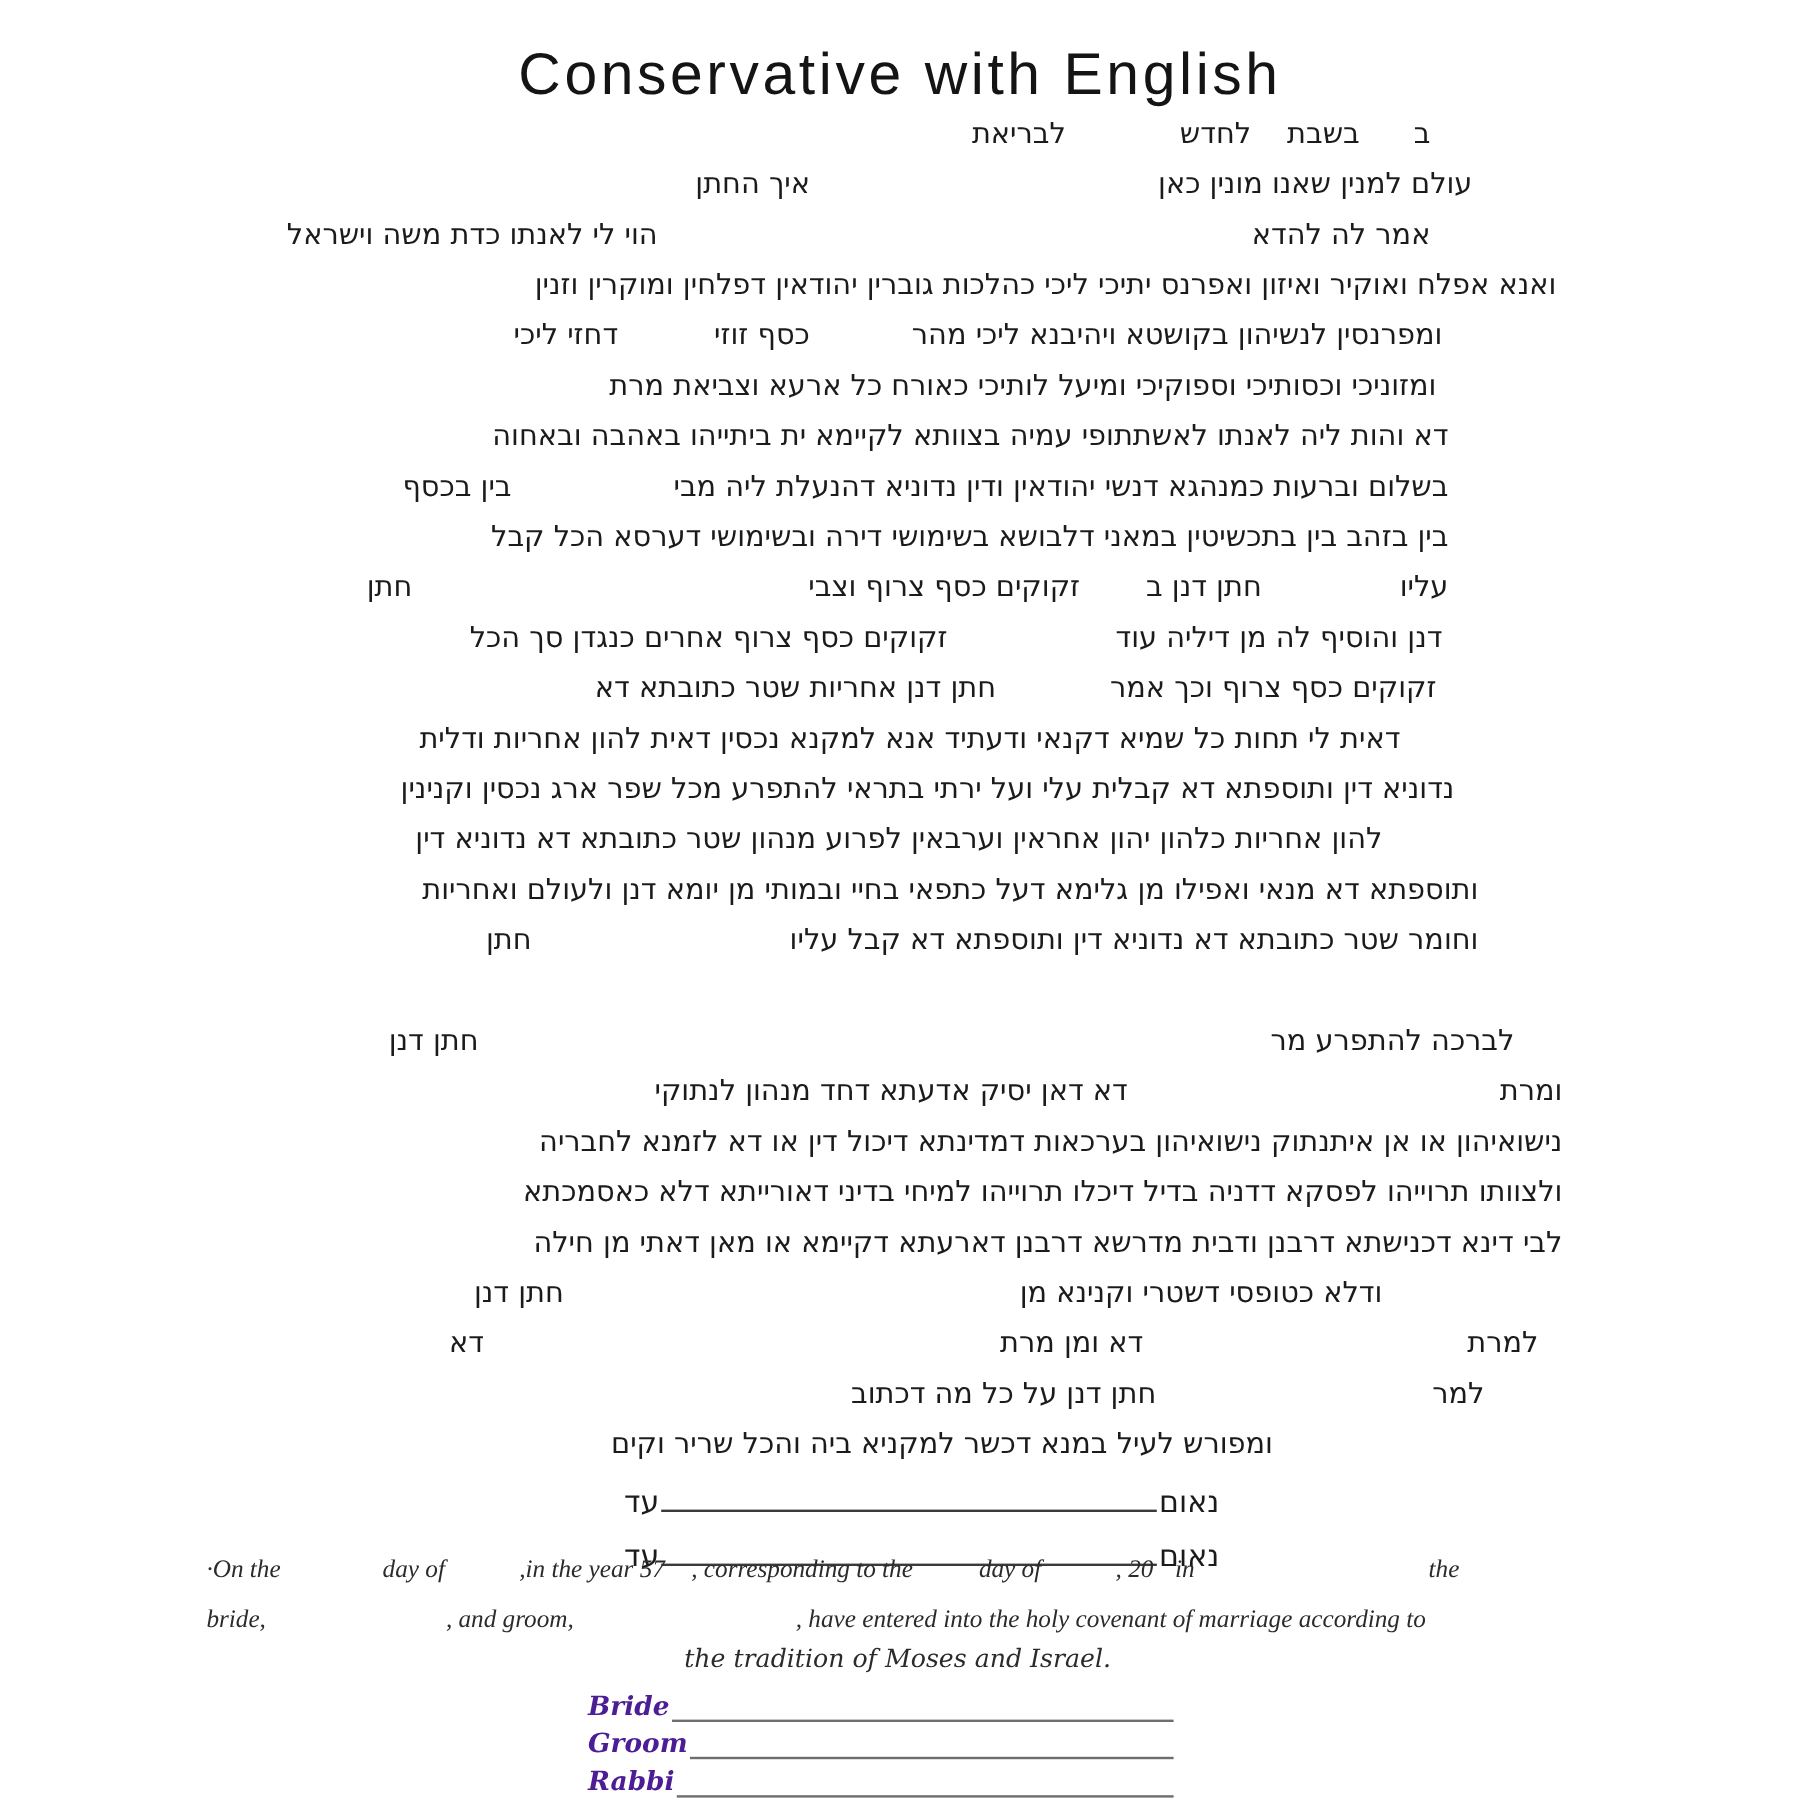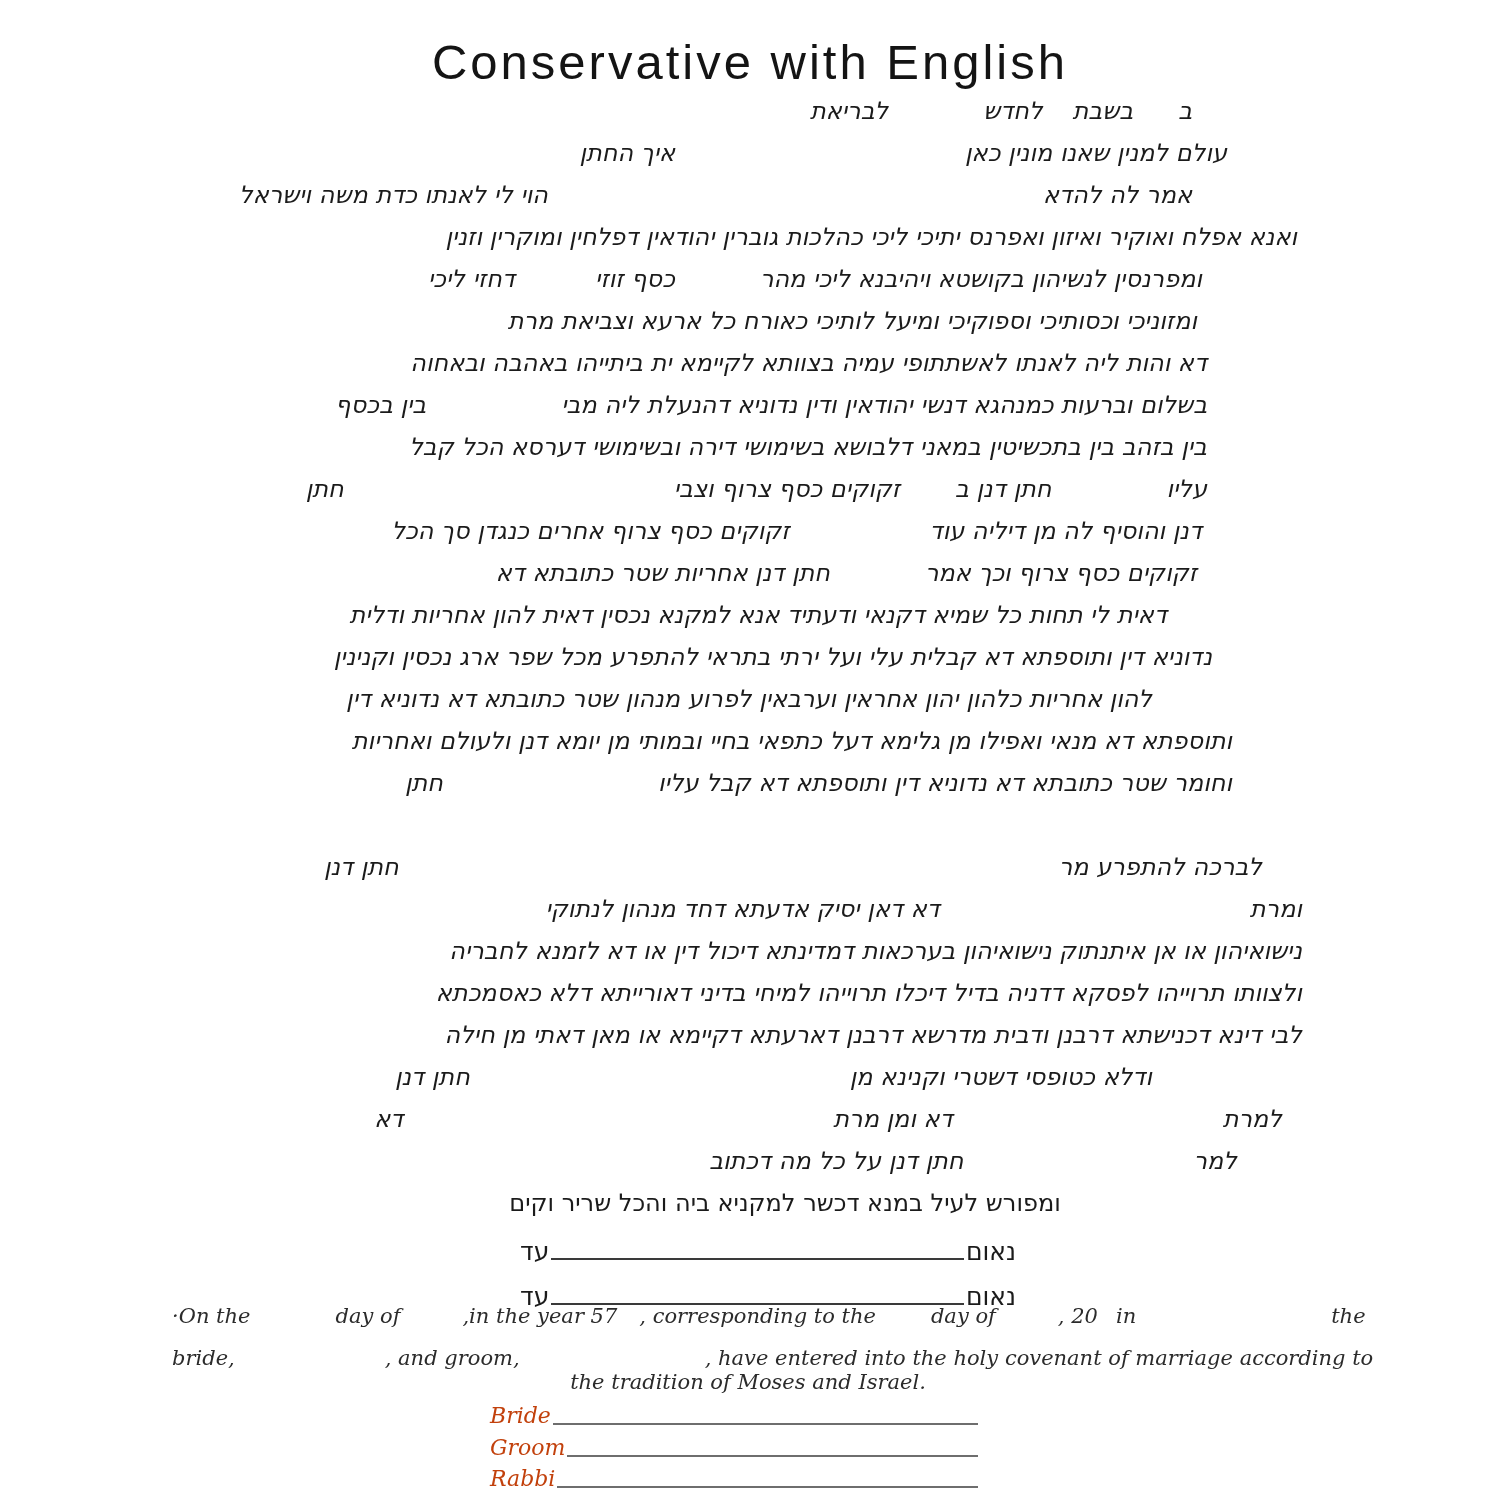--- a/index.html
+++ b/index.html
@@ -8,44 +8,44 @@
 
   .title { position:absolute; top:34px; left:0; width:100%; text-align:center;
            font-family:"Liberation Sans",sans-serif; font-weight:300; font-size:49px;
            letter-spacing:3px; color:#141414; }
 
   
   .heb { position:absolute; left:268px; top:97px; width:1034px; }
   .heb-line { display:flex; direction:rtl; align-items:baseline; height:42px;
               font-family:"DejaVu Sans",sans-serif; font-size:24px; color:#1b1b1b;
               white-space:nowrap; }
-  .heb-line .t { flex:0 0 auto;font-style:italic; }
+  .heb-line .t { flex:0 0 auto; }
   .gap { flex:0 0 auto; display:inline-block; height:1px; }
 
   .heb-close { position:absolute; left:268px; top:1189px; width:1034px; height:42px;
                direction:rtl; text-align:center; font-family:"DejaVu Sans",sans-serif;
                font-size:24px; color:#1b1b1b; }
 
   
   .witness-block { position:absolute; left:520px; top:1228px; width:496px; }
   .witness-row { display:flex; direction:rtl; align-items:baseline; height:45px;
                  font-family:"DejaVu Sans",sans-serif; font-size:25px; color:#1b1b1b; }
   .witness-row .rule { flex:1 1 auto; border-bottom:2px solid #3a3a3a; height:30px;
                        margin:0 2px; }
 
   
   .eng { position:absolute; left:172px; top:1286px; width:1152px;
          font-family:"DejaVu Serif",serif; font-style:italic; font-size:21px; color:#2b2b2b; }
-  .eng-line { display:flex; align-items:flex-end; height:42px; white-space:nowrap; }
+  .eng-line { display:flex; align-items:center; height:42px; white-space:nowrap;font-family:Liberation Serif, serif; }
   .eng-center { height:42px; text-align:center; }
 
   
   .sig-block { position:absolute; left:490px; top:1403px; width:488px; }
-  .sig-row { display:flex; align-items:flex-start; height:31.5px;
-             font-family:"DejaVu Serif",serif; font-style:italic; font-size:22px; color:#c2410c; }
+  .sig-row { display:flex; align-items:flex-end; height:31.5px;
+             font-family:"DejaVu Serif",serif; font-style:italic; font-size:22px; color:#4c1d95;font-weight:bold; }
   .sig-row .rule { flex:1 1 auto; border-bottom:2px solid #6e6e6e; height:20px; margin-left:2px; }
 </style>
 </head>
 <body>
 
 <div class="page">
 
   <div class="title">Conservative with English</div>
 
   <div class="heb">

